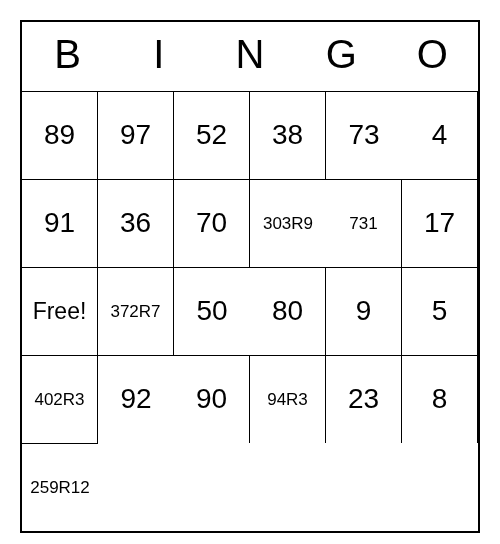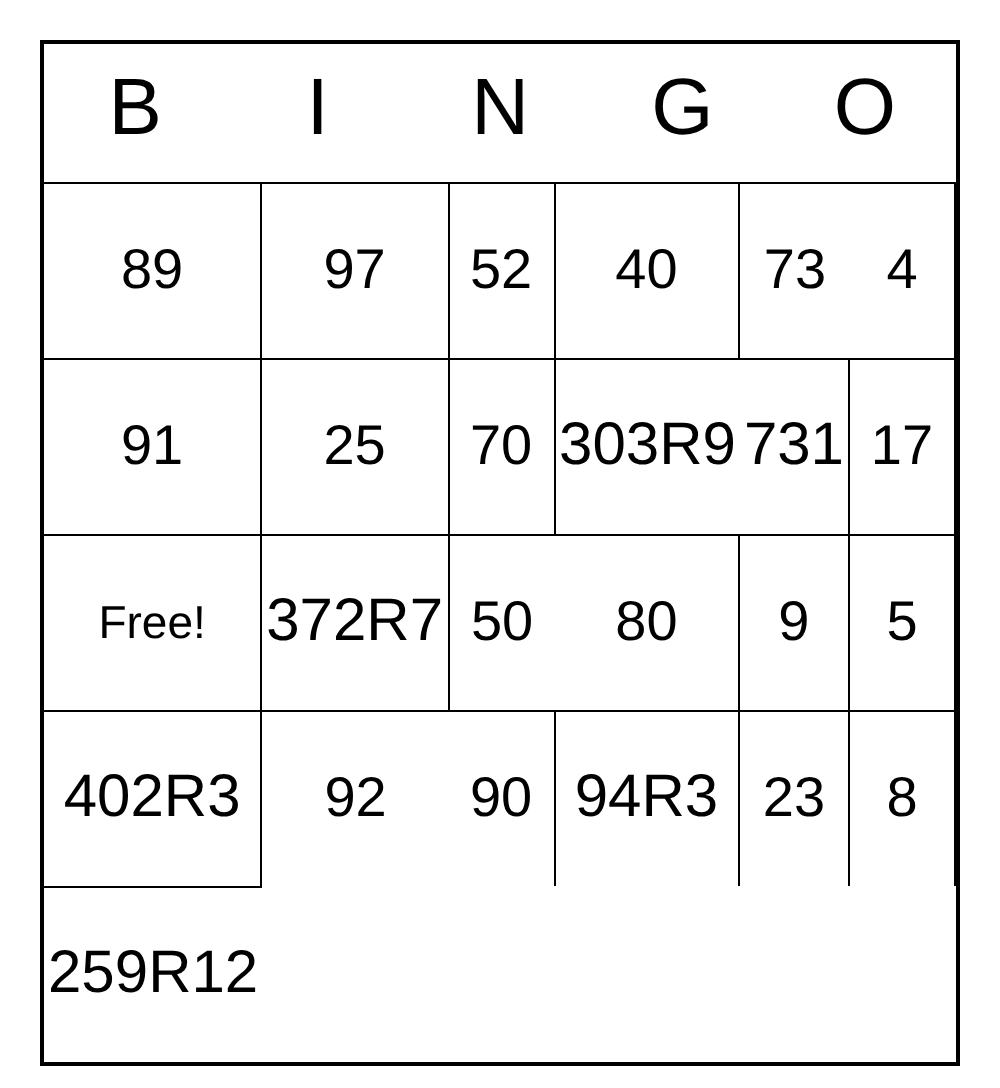--- a/index.html
+++ b/index.html
@@ -42,46 +42,46 @@
       text-align: center;
       font-size: 28px;
       color: #000;
       line-height: 1.15;
       padding: 2px;
     }
     .cell:nth-child(5n) {
       border-right: none;
     }
     .cell.multiline {
-      font-size: 30px;
+      font-size: 17px;
     }
     .cell.free {
       font-size: 23px;
     }
   </style>
 </head>
 <body>
 
 <div class="bingo-card">
   <div class="header-row">
     <div class="header-cell">B</div>
     <div class="header-cell">I</div>
     <div class="header-cell">N</div>
     <div class="header-cell">G</div>
     <div class="header-cell">O</div>
   </div>
   <div class="grid">
       <div class="cell">89</div>
       <div class="cell">97</div>
       <div class="cell">52</div>
-      <div class="cell">40</div>
+      <div class="cell">38</div>
       <div class="cell">73</div>
       <div class="cell">4</div>
       <div class="cell">91</div>
-      <div class="cell">25</div>
+      <div class="cell">36</div>
       <div class="cell">70</div>
       <div class="cell multiline">
         <span>303</span>
         <br>
         <span>R9</span>
       </div>
       <div class="cell multiline">
         <span>731</span>
         <br>
       </div>

